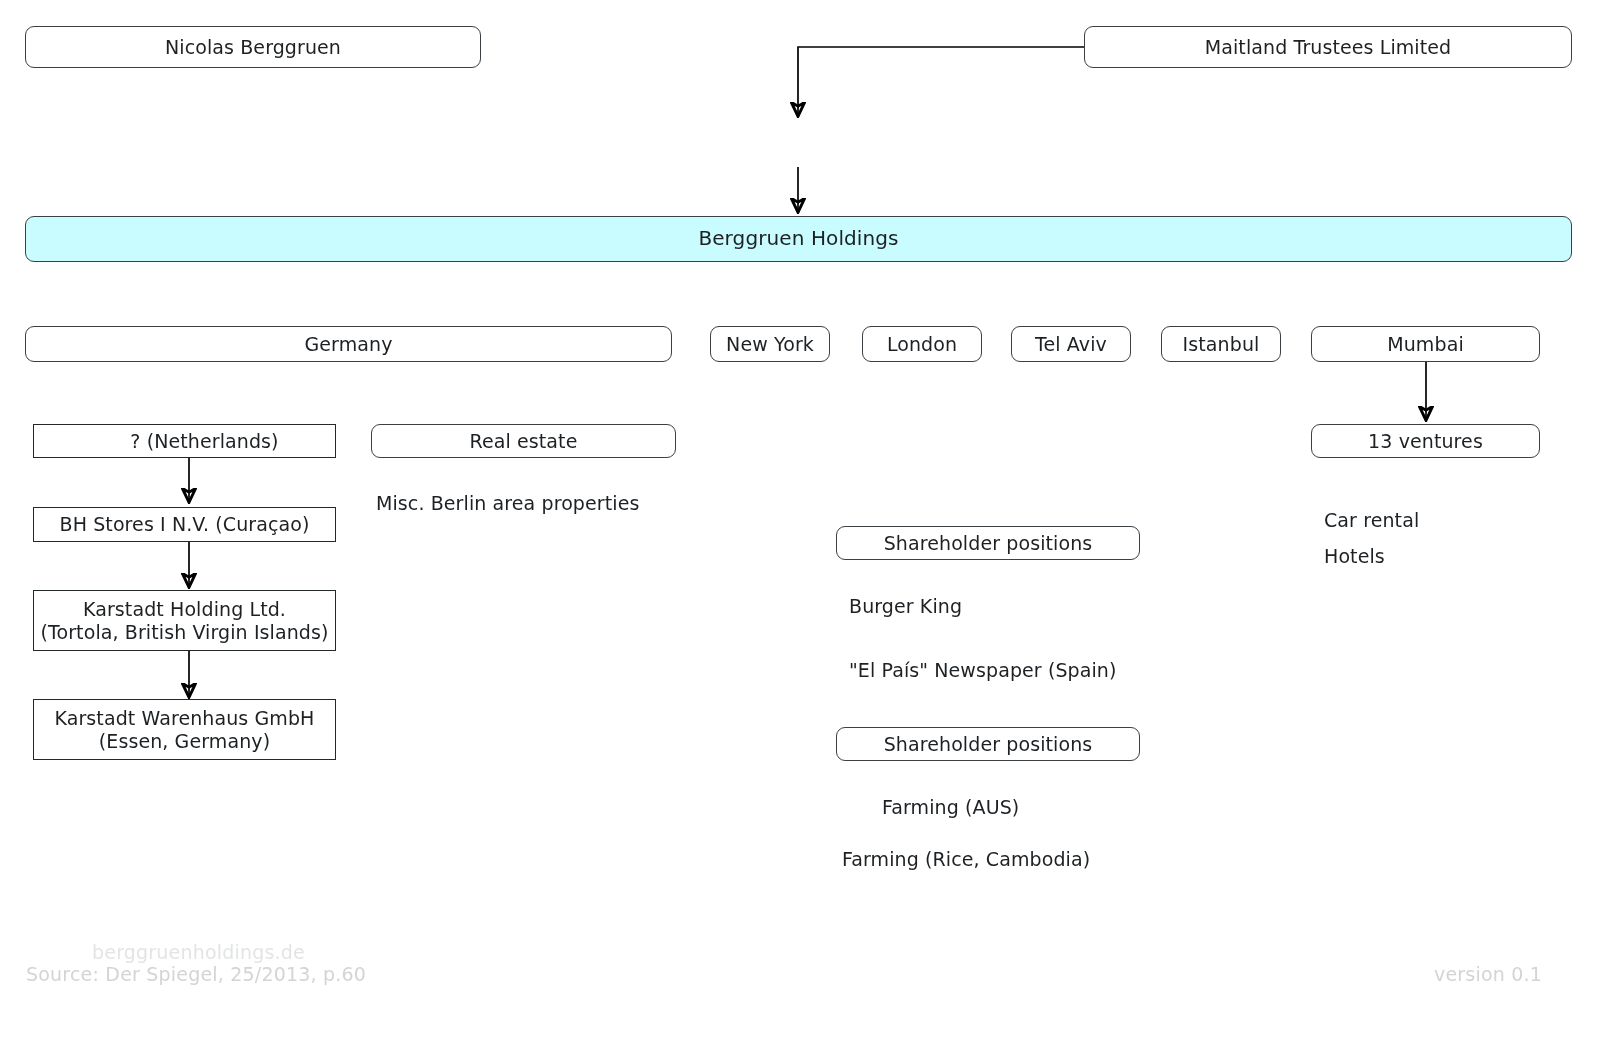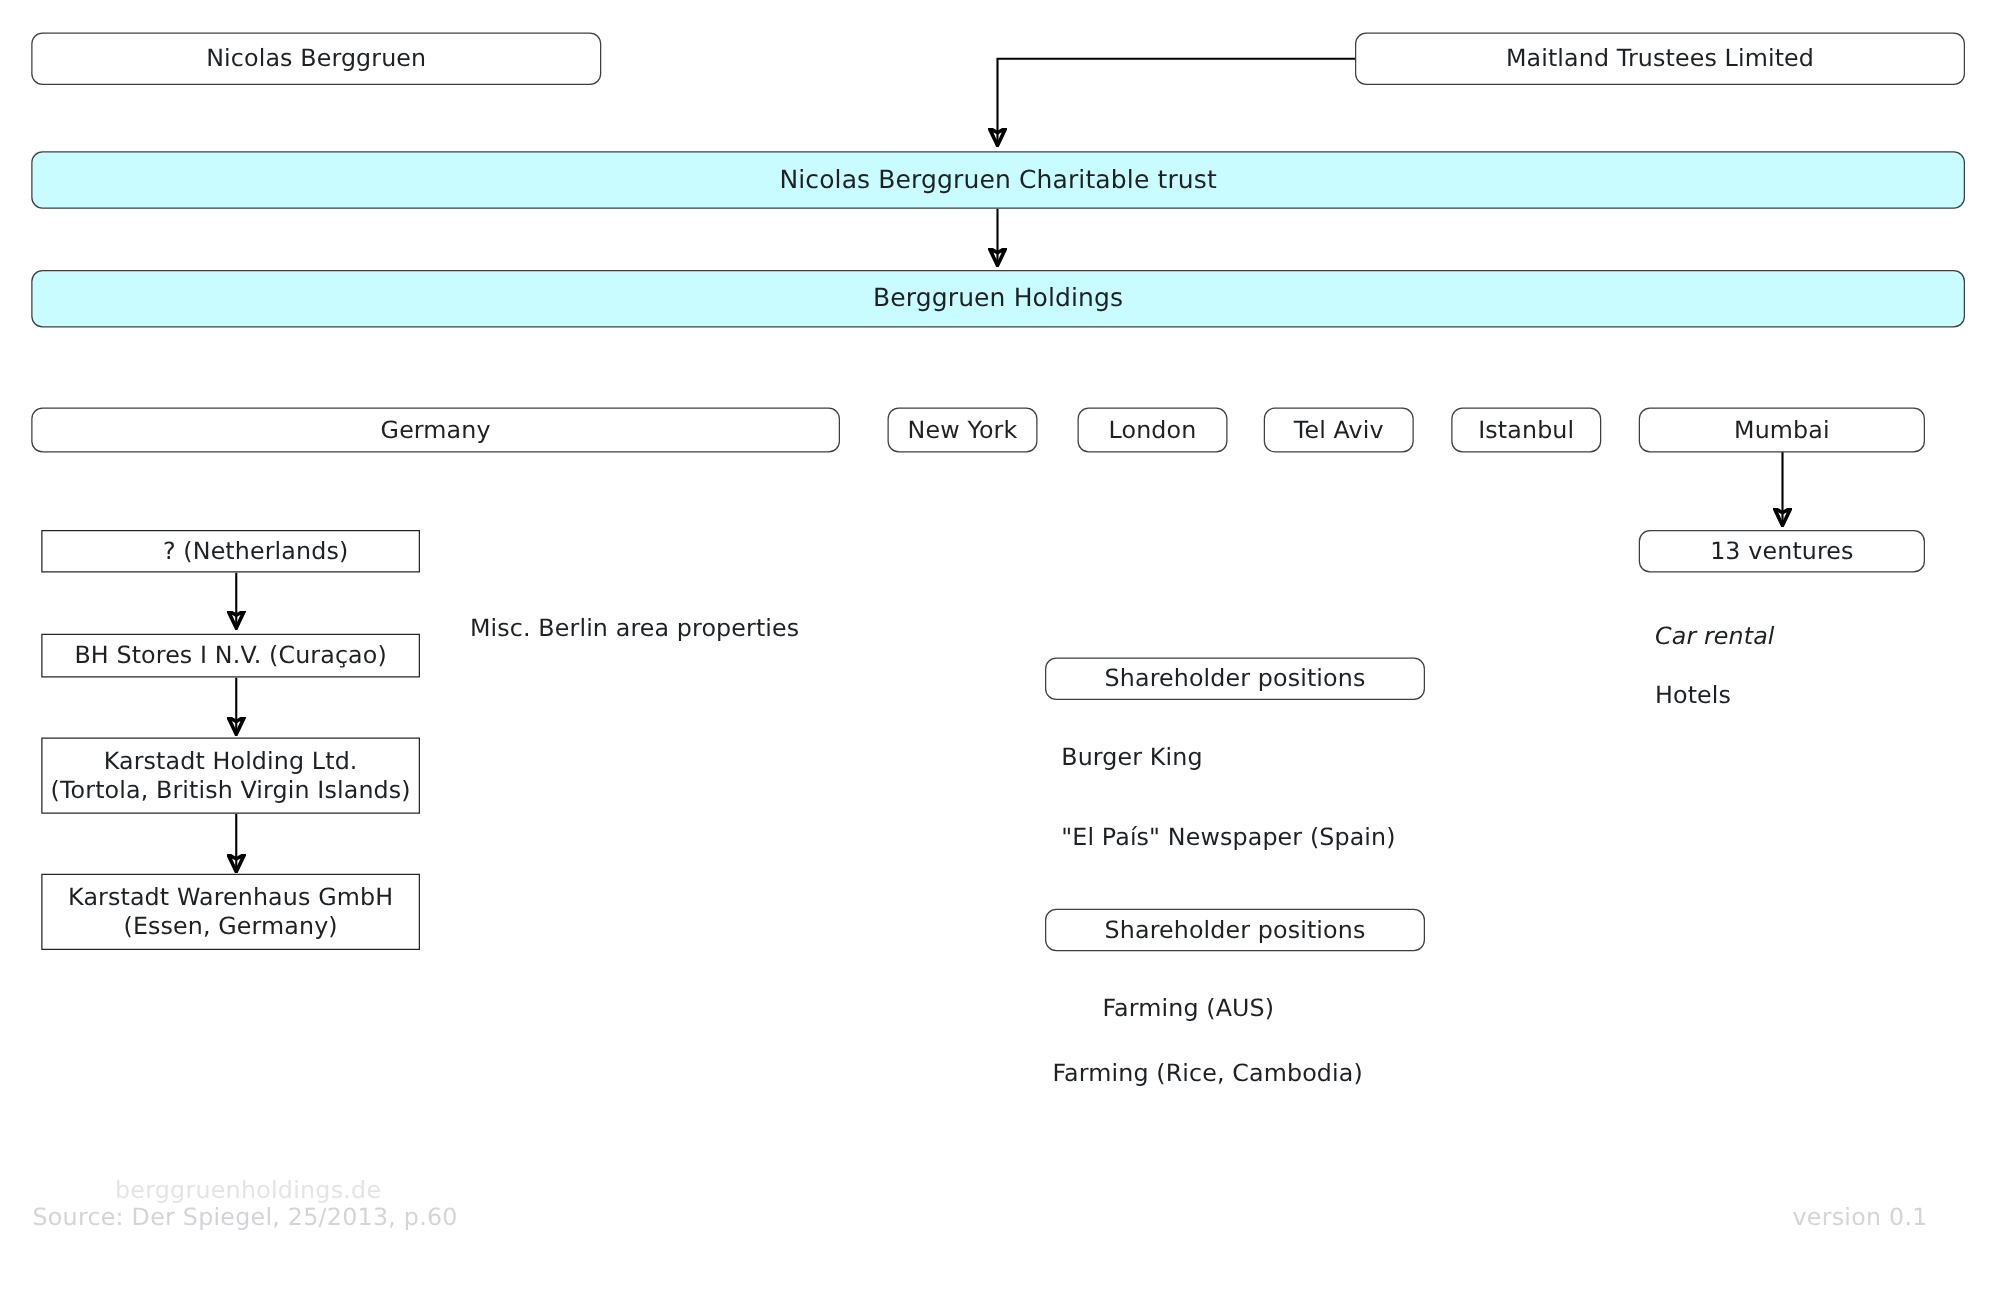--- a/index.html
+++ b/index.html
@@ -106,23 +106,20 @@
   </svg>
 
   <div class="node" style="left:1084px; top:26px; width:488px; height:42px;">
     <span>Maitland Trustees Limited</span>
   </div>
 
   <div class="node" style="left:25px; top:26px; width:456px; height:42px;">
     <span>Nicolas Berggruen</span>
   </div>
 
-  <div class="node cyan wide" style="left:25px; top:121px; width:1547px; height:46px;">
-    <span>Nicolas Berggruen Charitable trust</span>
-  </div>
 
   <div class="node cyan wide" style="left:25px; top:216px; width:1547px; height:46px;">
     <span>Berggruen Holdings</span>
   </div>
 
   <div class="node" style="left:25px; top:326px; width:647px; height:36px;justify-content:center;">
     <span>Germany</span>
   </div>
 
   <div class="node" style="left:710px; top:326px; width:120px; height:36px;">
@@ -156,20 +153,23 @@
   <div class="node square" style="left:33px; top:590px; width:303px; height:61px;">
     <span>Karstadt Holding Ltd.
 (Tortola, British Virgin Islands)</span>
   </div>
 
   <div class="node square" style="left:33px; top:699px; width:303px; height:61px;align-items:center;">
     <span>Karstadt Warenhaus GmbH
 (Essen, Germany)</span>
   </div>
 
+  <div class="node" style="left:371px; top:424px; width:305px; height:34px;">
+    <span>Real estate</span>
+  </div>
 
   <div class="caption" style="left:376px; top:492px;">Misc. Berlin area properties</div>
 
   <div class="node" style="left:836px; top:526px; width:304px; height:34px;">
     <span>Shareholder positions</span>
   </div>
 
   <div class="caption" style="left:849px; top:595px;">Burger King</div>
 
   <div class="caption" style="left:849px; top:659px;">"El País" Newspaper (Spain)</div>
@@ -179,21 +179,21 @@
   </div>
 
   <div class="caption" style="left:842px; top:796px;margin-left:40px;">Farming (AUS)</div>
 
   <div class="caption" style="left:842px; top:848px;">Farming (Rice, Cambodia)</div>
 
   <div class="node" style="left:1311px; top:424px; width:229px; height:34px;">
     <span>13 ventures</span>
   </div>
 
-  <div class="caption" style="left:1324px; top:498px;font-style:italic;">Car rental</div>
+  <div class="caption" style="left:1324px; top:509px;">Car rental</div>
 
   <div class="caption" style="left:1324px; top:545px;">Hotels</div>
 
   <div class="footnote faint" style="left:92px; top:941px;">berggruenholdings.de</div>
 
   <div class="footnote dim" style="left:26px; top:963px;">Source: Der Spiegel, 25/2013, p.60</div>
 
   <div class="footnote dim" style="left:1434px; top:963px;">version 0.1</div>
 
 </div>

